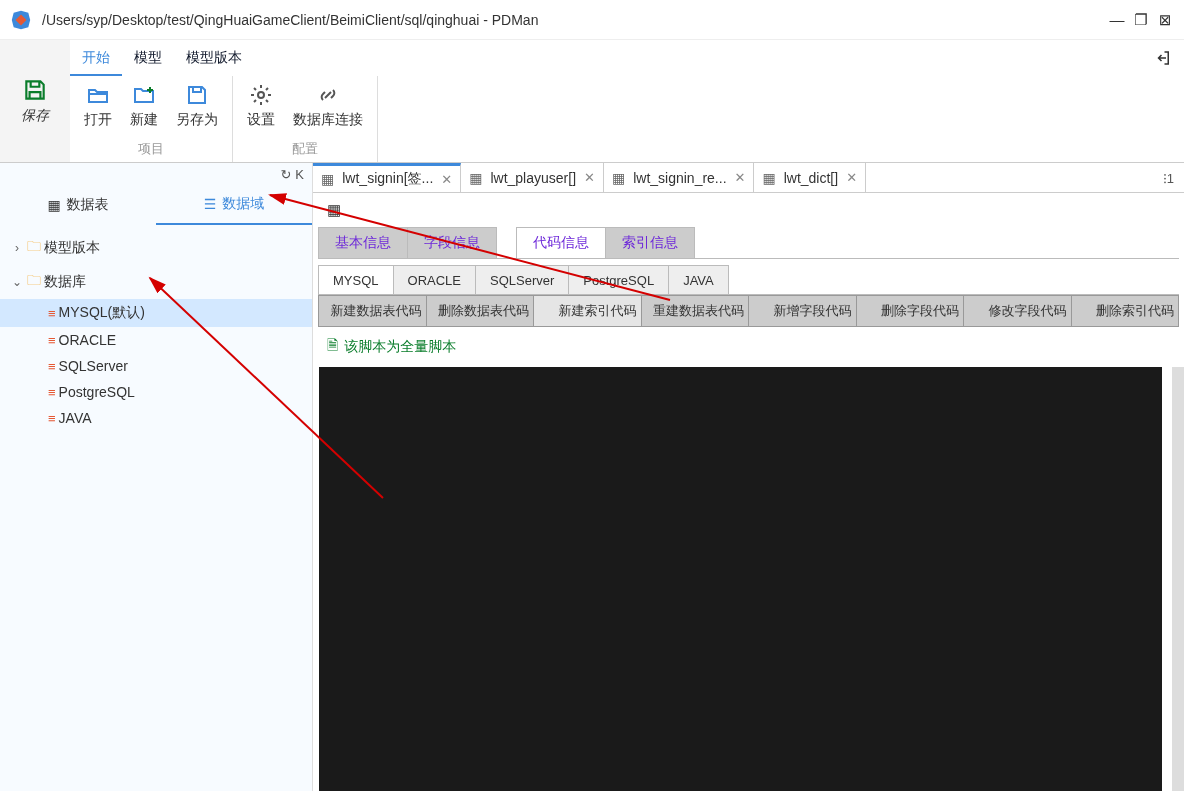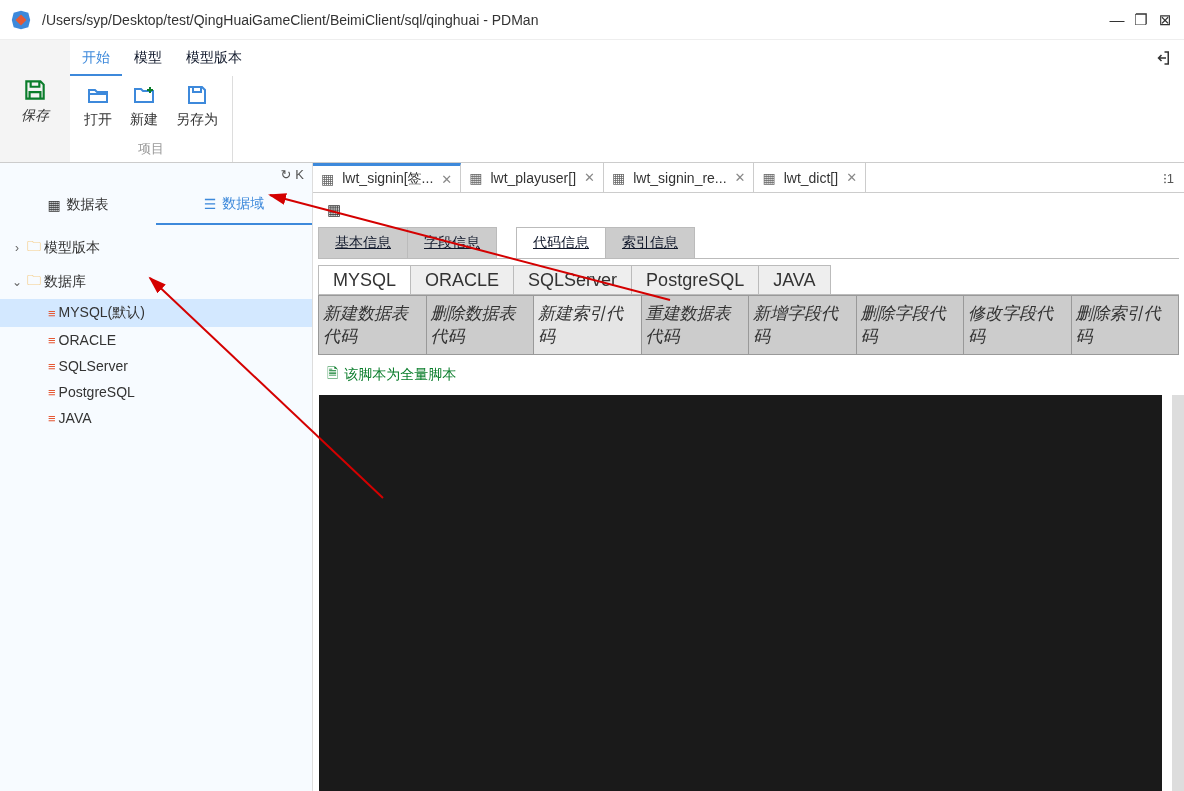--- a/index.html
+++ b/index.html
@@ -35,28 +35,28 @@
 .db-ic { color: #e55934; font-size: 13px; }
 .content { flex: 1; display: flex; flex-direction: column; border-left: 1px solid #ddd; overflow: hidden; }
 .editor-tabs { display: flex; border-bottom: 1px solid #ccc; height: 30px; align-items: stretch; overflow: hidden; }
 .etab { display: flex; align-items: center; padding: 0 8px; gap: 8px; border-right: 1px solid #ccc; cursor: pointer; font-size: 14px; }
 .etab.active { border-top: 3px solid #3d89db; }
 .etab .x { color: #888; font-size: 13px; cursor: pointer; }
 .etab-ic { color: #666; }
 .etab-right { margin-left: auto; padding: 0 10px; display: flex; align-items: center; font-size: 13px; color: #555; }
 .breadcrumb { padding: 8px 14px; font-size: 15px; color: #333; display: flex; align-items: center; gap: 6px; }
 .detail-tabs { display: flex; border-bottom: 1px solid #bbb; height: 32px; margin: 0 5px; }
-.dtab { padding: 0 16px; display: flex; align-items: center; border: 1px solid #bbb; border-bottom: none; background: #ccc; margin-right:-1px; cursor: pointer; color: #0f172a; text-decoration: underline; }
+.dtab { padding: 0 16px; display: flex; align-items: center; border: 1px solid #bbb; border-bottom: none; background: #ccc; margin-right:-1px; cursor: pointer; color: #6d28d9; }
 .dtab.active { background: #fff; margin-left: 20px; }
 .db-tabs { display: flex; border-bottom: 1px solid #bbb; height: 30px; margin: 6px 5px 0; }
-.dbtab { padding: 12px 14px; display: flex; align-items: center; border: 1px solid #bbb; border-bottom: none; margin-right: -1px; cursor: pointer; font-size: 18px; background: #fff; }
+.dbtab { padding: 12px 14px; display: flex; align-items: center; border: 1px solid #bbb; border-bottom: none; margin-right: -1px; cursor: pointer; font-size: 13px; background: #fff; }
 .dbtab.active { background: #fff; }
 .dbtab:not(.active) { background: #eee; }
 .action-row { display: flex; border: 1px solid #999; margin: 0 5px; }
-.action-cell { flex: 1; text-align: left; padding: 6px 4px; font-size: 17px; border-right: 1px solid #999; background: #ccc; color: #333; cursor: pointer; font-style: italic; }
+.action-cell { flex: 1; text-align: right; padding: 6px 4px; font-size: 13px; border-right: 1px solid #999; background: #ccc; color: #333; cursor: pointer; }
 .action-cell:last-child { border-right: none; }
 .action-cell.active { background: #e5e5e5; }
 .script-note { padding: 8px 14px; color: #0a7d2b; font-size: 14px; display: flex; align-items: center; gap: 6px; }
 .code-area { flex: 1; background: #1a1a1a; margin: 0 10px 8px 6px; }
 .scroll-y { width: 12px; background: #ddd; }
 svg.arrow { position: absolute; pointer-events: none; z-index: 100; }
 </style>
 </head>
 <body>
 
@@ -117,20 +117,42 @@
             <span class="rgicon">
                 <svg width="24" height="24" viewBox="0 0 24 24">
                   <path fill="none" stroke="#3d89db" stroke-width="2" d="M4 4h13l3 3v13H4z M8 4v5h8V4"></path>
                 </svg>
               </span>
             <span>另存为</span>
           </div>
         </div>
         <div class="rgroup-title">项目</div>
       </div>
+      <div class="rgroup">
+        <div class="rgroup-icons">
+          <div class="rgitem">
+            <span class="rgicon">
+                <svg width="24" height="24" viewBox="0 0 24 24">
+                  <circle cx="12" cy="12" r="3" fill="none" stroke="#555" stroke-width="2"></circle>
+                  <path fill="none" stroke="#555" stroke-width="2" d="M12 2v3M12 19v3M2 12h3M19 12h3M5 5l2 2M17 17l2 2M5 19l2-2M17 7l2-2"></path>
+                </svg>
+              </span>
+            <span>设置</span>
+          </div>
+          <div class="rgitem">
+            <span class="rgicon">
+                <svg width="24" height="24" viewBox="0 0 24 24">
+                  <path fill="none" stroke="#555" stroke-width="2" d="M9 15l6-6 M7 17a4 4 0 0 1 0-6l2-2 M17 7a4 4 0 0 1 0 6l-2 2"></path>
+                </svg>
+              </span>
+            <span>数据库连接</span>
+          </div>
+        </div>
+        <div class="rgroup-title">配置</div>
+      </div>
     </div>
   </div>
 </div>
 
 <div class="main">
   <div class="sidebar">
     <div class="refresh-line">
       <span>↻</span>
       <span>K</span>
     </div>

